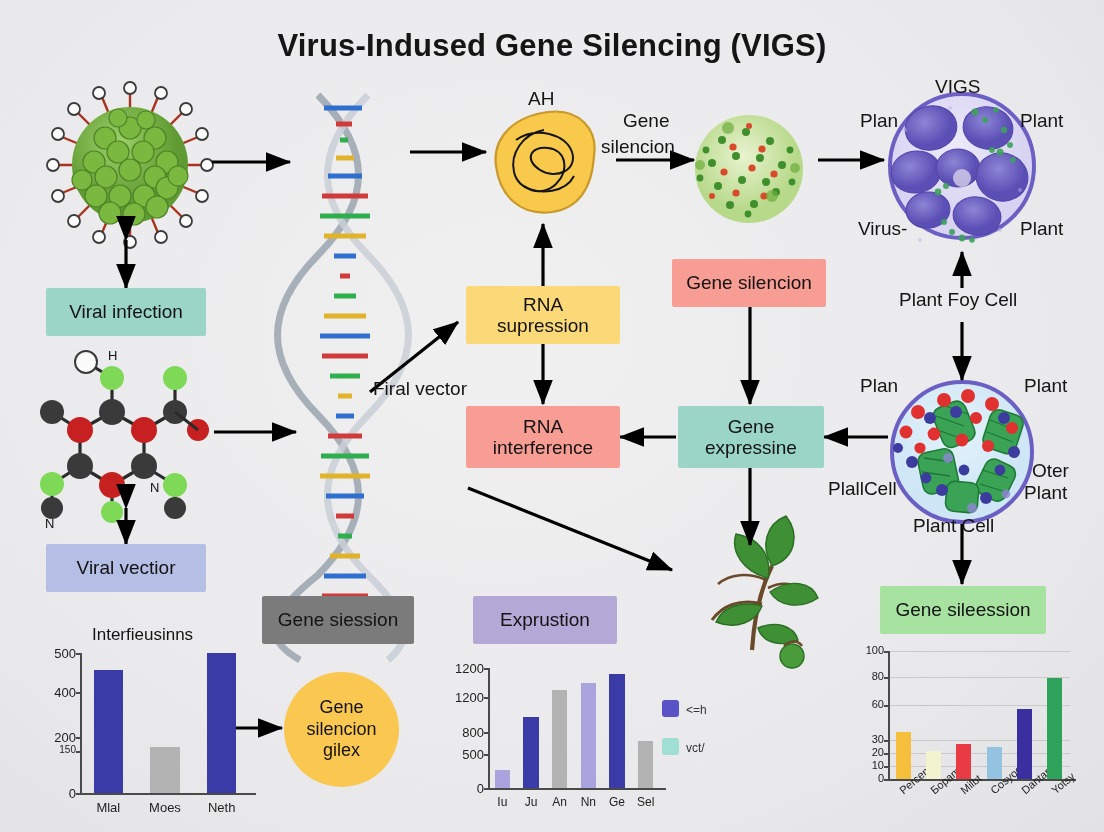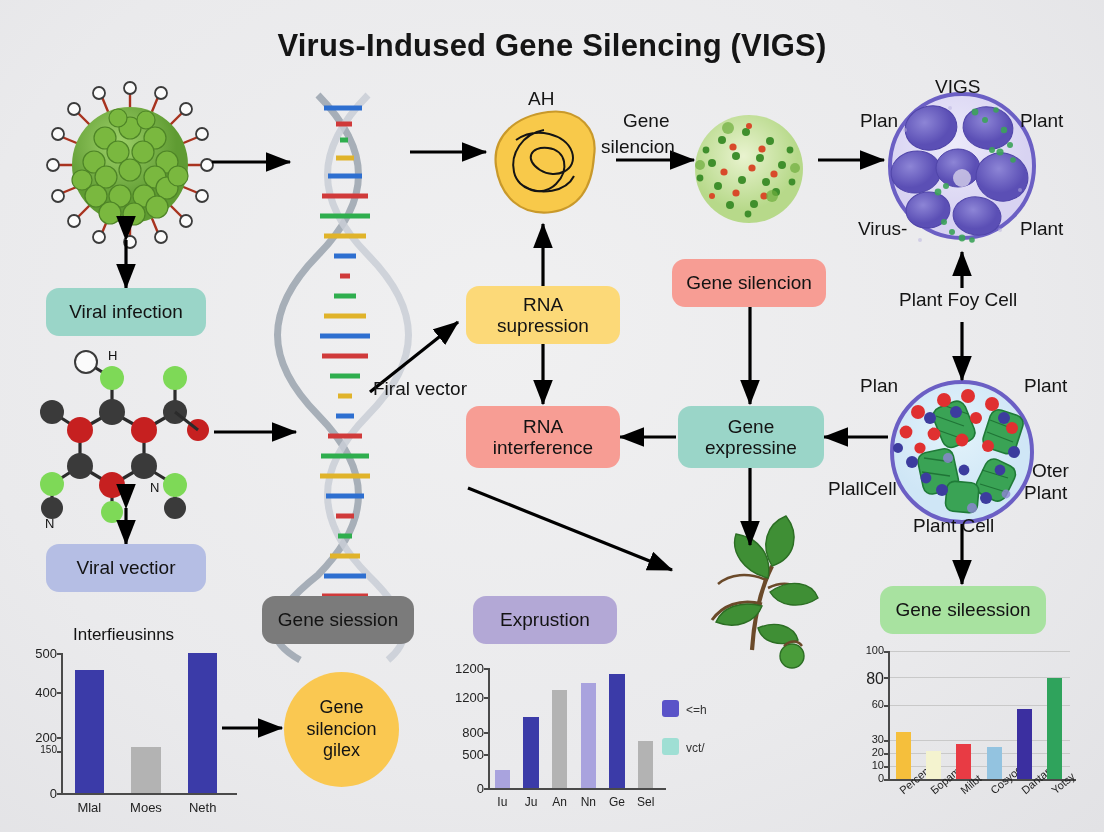--- a/index.html
+++ b/index.html
@@ -11,21 +11,21 @@
     position:relative;
   }
   #stage{position:absolute;left:0;top:0;width:1104px;height:832px;
     background:radial-gradient(ellipse at 45% 40%, #f0f0f1 0%, #eaeaec 62%, #e2e2e5 100%);}
 
   .abs{position:absolute;}
   .ttl{left:0;top:28px;width:1104px;text-align:center;font-size:31px;font-weight:700;
        letter-spacing:.2px;color:#151515;}
 
   
-  .pill{position:absolute;border-radius:13px;display:flex;align-items:center;justify-content:center;
+  .pill{position:absolute;border-radius:2px;display:flex;align-items:center;justify-content:center;
         text-align:center;font-size:19px;line-height:1.13;color:#131313;padding:7px 10px;box-sizing:border-box;}
 
   .lbl{position:absolute;font-size:19px;color:#141414;white-space:nowrap;}
 
   
   svg.ovl{position:absolute;left:0;top:0;width:1104px;height:832px;pointer-events:none;}
 
   
   .chart{position:absolute;}
   .axis-lbl{position:absolute;font-size:11px;color:#222;text-align:right;white-space:nowrap;}
@@ -486,21 +486,21 @@
   <div class="lbl" style="left:1020px;top:218px;">Plant</div>
   <div class="lbl" style="left:899px;top:289px;">Plant Foy Cell</div>
 
   <div class="lbl" style="left:860px;top:375px;">Plan</div>
   <div class="lbl" style="left:1024px;top:375px;">Plant</div>
   <div class="lbl" style="left:828px;top:478px;">PlallCell</div>
   <div class="lbl" style="left:1032px;top:460px;">Oter</div>
   <div class="lbl" style="left:1024px;top:482px;">Plant</div>
   <div class="lbl" style="left:913px;top:515px;">Plant Cell</div>
 
-  <div class="chart" style="left:13px;top:625px;width:230px;height:200px;">
+  <div class="chart" style="left:32px;top:625px;width:230px;height:200px;">
     <div class="chart-title" style="left:60px;top:0px;">Interfieusinns</div>
     <div id="cl-plot" style="position:absolute;left:48px;top:28px;width:170px;height:140px;">
         <div class="axisline" style="left: 0px; top: 140px; width: 176px; height: 2px;"></div>
         <div class="axisline" style="left: 0px; top: 0px; width: 2px; height: 140px;"></div>
         <div class="axis-lbl" style="left: -40px; width: 36px; top: 133px; font-size: 13px;">0</div>
         <div class="axisline" style="left: -4px; top: 140px; width: 5px; height: 2px;"></div>
         <div class="axis-lbl" style="left: -40px; width: 36px; top: 91px; font-size: 10px;">150</div>
         <div class="axisline" style="left: -4px; top: 98px; width: 5px; height: 2px;"></div>
         <div class="axis-lbl" style="left: -40px; width: 36px; top: 77px; font-size: 13px;">200</div>
         <div class="axisline" style="left: -4px; top: 84px; width: 5px; height: 2px;"></div>
@@ -565,21 +565,21 @@
         <div class="axis-lbl" style="left: -40px; width: 36px; top: 121px; font-size: 11px;">0</div>
         <div class="axisline" style="left: -4px; top: 128px; width: 5px; height: 2px;"></div>
         <div class="axis-lbl" style="left: -40px; width: 36px; top: 107.56px; font-size: 11px;">10</div>
         <div class="axisline" style="left: -4px; top: 114.56px; width: 5px; height: 2px;"></div>
         <div class="axis-lbl" style="left: -40px; width: 36px; top: 94.76px; font-size: 11px;">20</div>
         <div class="axisline" style="left: -4px; top: 101.76px; width: 5px; height: 2px;"></div>
         <div class="axis-lbl" style="left: -40px; width: 36px; top: 81.96px; font-size: 11px;">30</div>
         <div class="axisline" style="left: -4px; top: 88.96px; width: 5px; height: 2px;"></div>
         <div class="axis-lbl" style="left: -40px; width: 36px; top: 47.4px; font-size: 11px;">60</div>
         <div class="axisline" style="left: -4px; top: 54.4px; width: 5px; height: 2px;"></div>
-        <div class="axis-lbl" style="left: -40px; width: 36px; top: 19.24px; font-size: 16px;">80</div>
+        <div class="axis-lbl" style="left: -40px; width: 36px; top: 19.24px; font-size: 11px;">80</div>
         <div class="axisline" style="left: -4px; top: 26.24px; width: 5px; height: 2px;"></div>
         <div class="axis-lbl" style="left: -40px; width: 36px; top: -7px; font-size: 11px;">100</div>
         <div class="axisline" style="left: -4px; top: 0px; width: 5px; height: 2px;"></div>
         <div class="bar" style="left: 7.58333px; width: 15.1667px; height: 47.36px; background: rgb(245, 191, 60); bottom: 0px; position: absolute;"></div>
         <div class="cat-lbl" style="left: 9.16667px; top: 136px; transform: rotate(-40deg); transform-origin: left top; font-size: 11px;">Percem</div>
         <div class="bar" style="left: 37.9167px; width: 15.1667px; height: 28.16px; background: rgb(244, 243, 207); bottom: 0px; position: absolute;"></div>
         <div class="cat-lbl" style="left: 39.5px; top: 136px; transform: rotate(-40deg); transform-origin: left top; font-size: 11px;">Бopаm</div>
         <div class="bar" style="left: 68.25px; width: 15.1667px; height: 34.56px; background: rgb(232, 59, 68); bottom: 0px; position: absolute;"></div>
         <div class="cat-lbl" style="left: 69.8333px; top: 136px; transform: rotate(-40deg); transform-origin: left top; font-size: 11px;">Milbt</div>
         <div class="bar" style="left: 98.5833px; width: 15.1667px; height: 32px; background: rgb(147, 195, 224); bottom: 0px; position: absolute;"></div>

